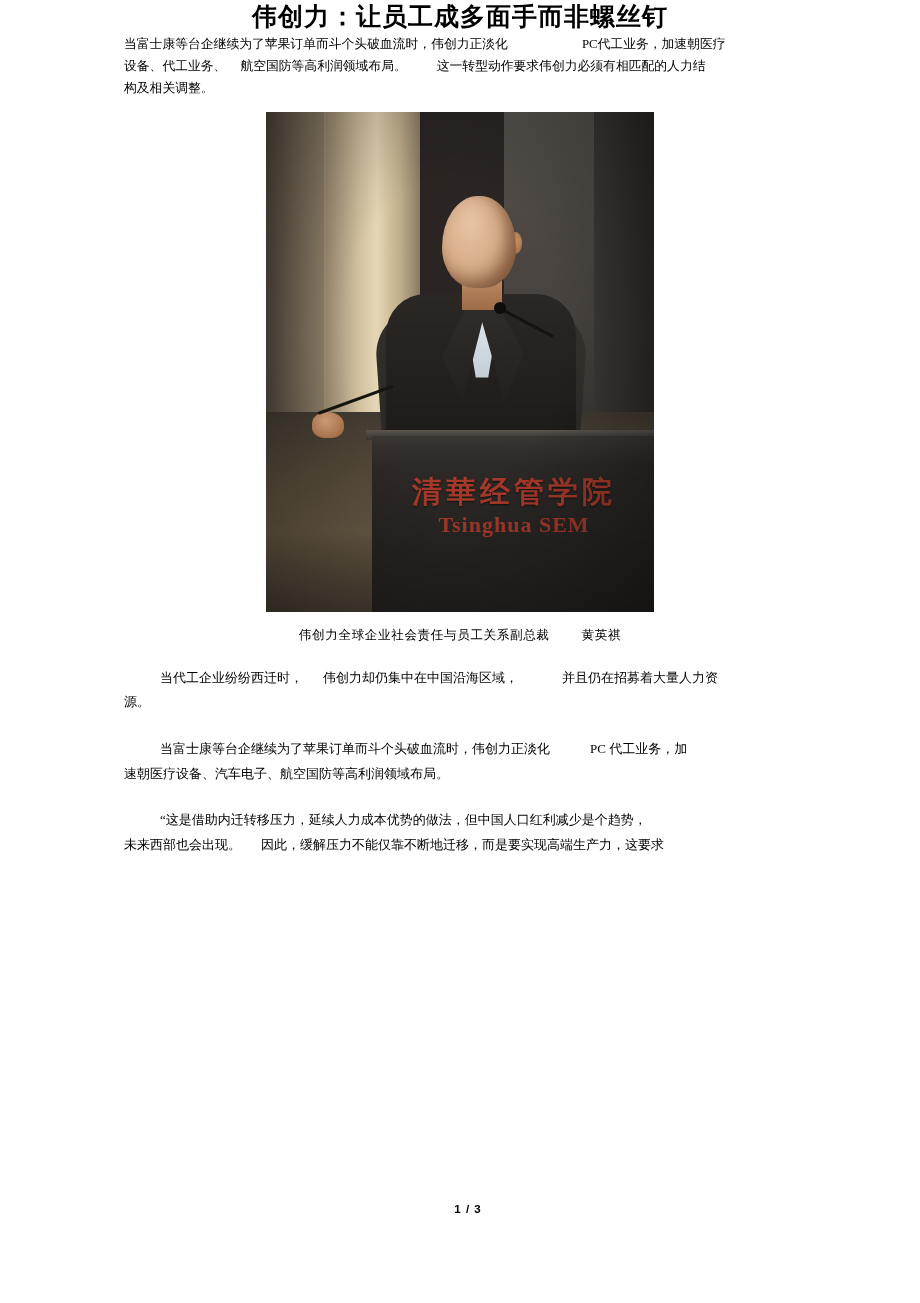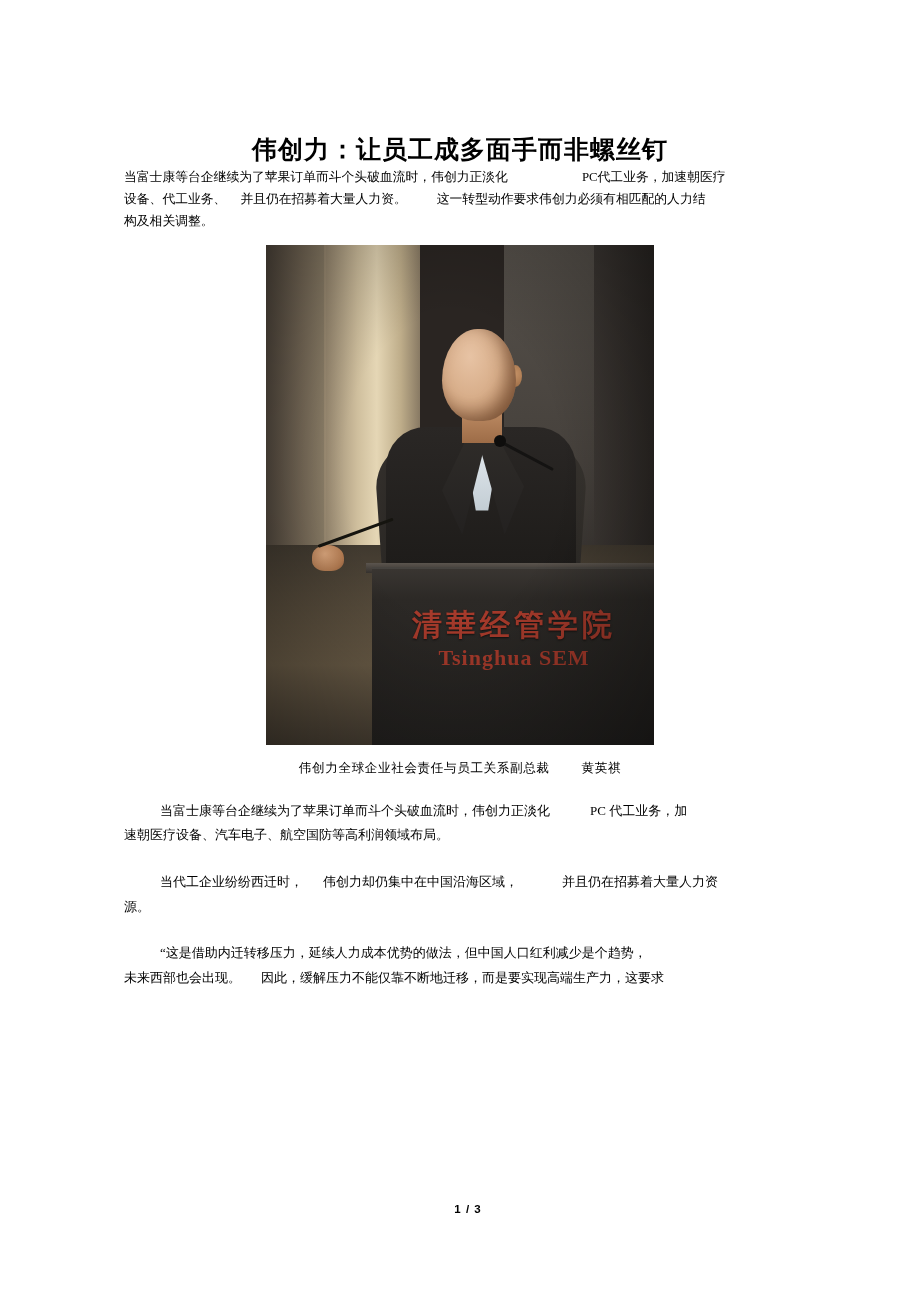--- a/index.html
+++ b/index.html
@@ -22,21 +22,20 @@
     box-sizing: border-box;
     padding: 0 124px;
   }
   .doc-title {
     text-align: center;
     font-family: "Liberation Sans", "DejaVu Sans", sans-serif;
     font-size: 25px;
     font-weight: bold;
     letter-spacing: 1px;
     margin: 0;
-    padding-top: 133px;
     line-height: 1.3;
   }
   .byline {
     text-align: center;
     font-family: "Liberation Sans", "DejaVu Sans", sans-serif;
     font-size: 12.5px;
     font-weight: bold;
     margin-top: 32px;
     white-space: nowrap;
   }
@@ -256,21 +255,21 @@
 </head>
 <body>
 
 <div class="page">
 
   <h1 class="doc-title">伟创力：让员工成多面手而非螺丝钉</h1>
 
 
   <div class="lead">
     <span>当富士康等台企继续为了苹果订单而斗个头破血流时，伟创力正淡化</span><span class="gapA"></span><span>PC代工业务，加速朝医疗</span><br>
-    <span>设备、代工业务、</span><span class="gapB"></span><span>并且仍在招募着大量人力资。</span><span class="gapC"></span><span>这一转型动作要求伟创力必须有相匹配的人力结</span><br>
+    <span>设备、代工业务、</span><span class="gapB"></span><span>航空国防等高利润领域布局。</span><span class="gapC"></span><span>这一转型动作要求伟创力必须有相匹配的人力结</span><br>
     <span>构及相关调整。</span>
   </div>
 
   <div class="figure">
     <div class="ph-bg"></div>
     <div class="ph-col2"></div>
     <div class="ph-col"></div>
     <div class="ph-wallR"></div>
     <div class="ph-wallR2"></div>
     <div class="ph-floor"></div>
@@ -296,27 +295,27 @@
     <div class="ph-podium-logo">清華经管学院</div>
     <div class="ph-podium-logo2">Tsinghua SEM</div>
     <div class="ph-vign"></div>
   </div>
 
   <div class="caption">
     <span>伟创力全球企业社会责任与员工关系副总裁</span><span class="gapE"></span><span>黄英祺</span>
   </div>
 
   <p class="body">
+    <span class="ind"></span><span>当代工企业纷纷西迁时，</span><span class="g1"></span><span>伟创力却仍集中在中国沿海区域，</span><span class="g2"></span><span>并且仍在招募着大量人力资</span><br>
+    <span>源。</span>
+  </p>
+
+  <p class="body">
     <span class="ind"></span><span>当富士康等台企继续为了苹果订单而斗个头破血流时，伟创力正淡化</span><span class="g3"></span><span>PC 代工业务，加</span><br>
     <span>速朝医疗设备、汽车电子、航空国防等高利润领域布局。</span>
-  </p>
-
-  <p class="body">
-    <span class="ind"></span><span>当代工企业纷纷西迁时，</span><span class="g1"></span><span>伟创力却仍集中在中国沿海区域，</span><span class="g2"></span><span>并且仍在招募着大量人力资</span><br>
-    <span>源。</span>
   </p>
 
 
   <p class="body">
     <span class="ind"></span><span>“这是借助内迁转移压力，延续人力成本优势的做法，但中国人口红利减少是个趋势，</span><br>
     <span>未来西部也会出现。</span><span class="g1"></span><span>因此，缓解压力不能仅靠不断地迁移，而是要实现高端生产力，这要求</span>
   </p>
 
   <div class="pagenum">1 / 3</div>
 

